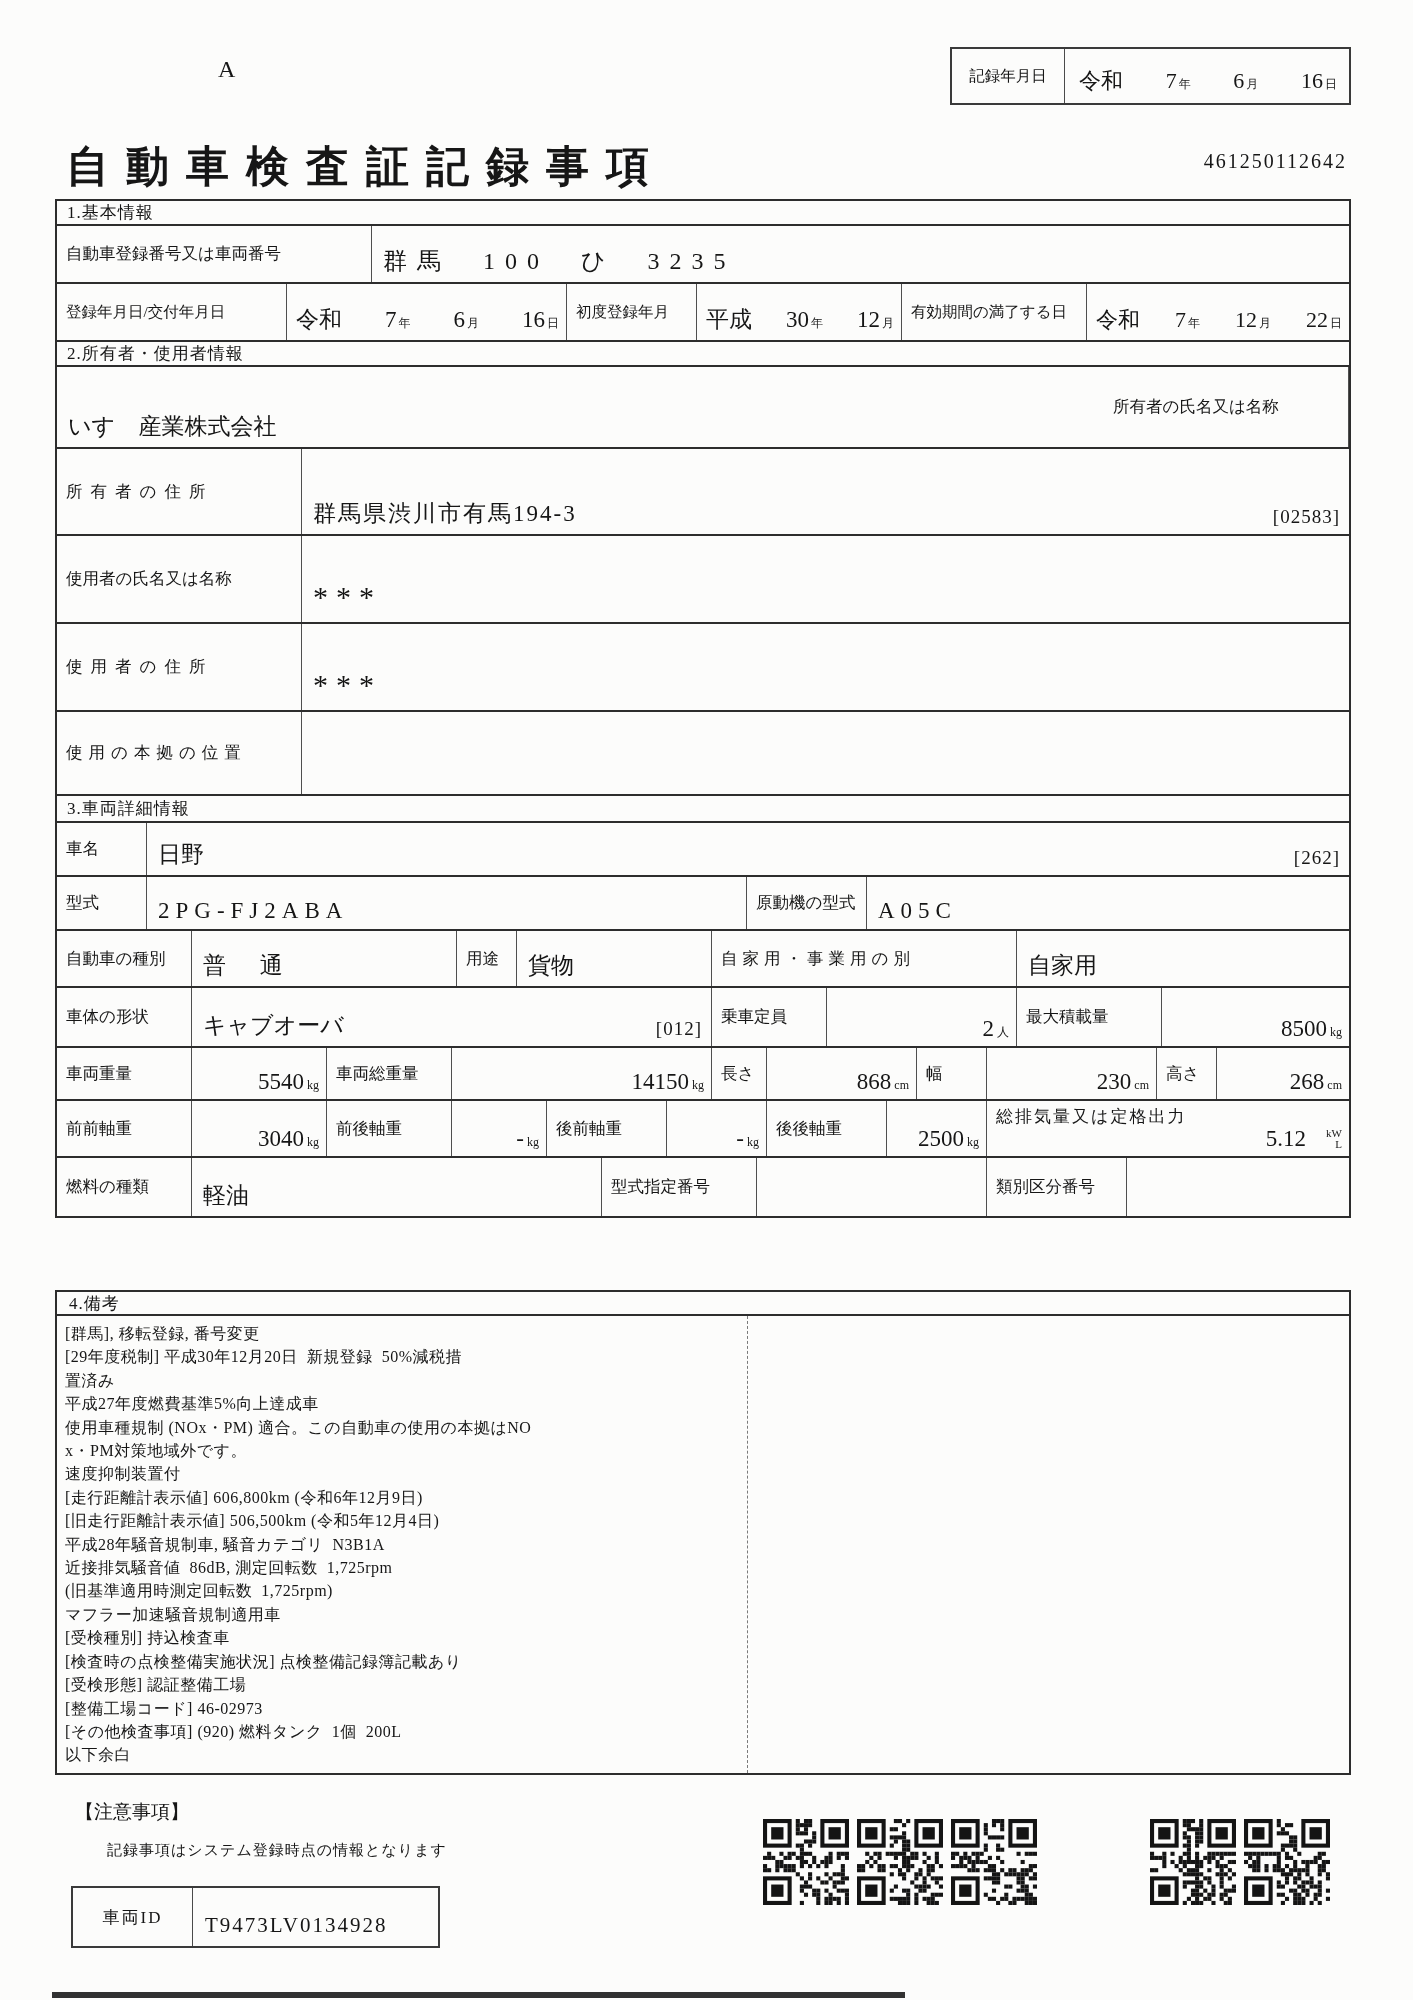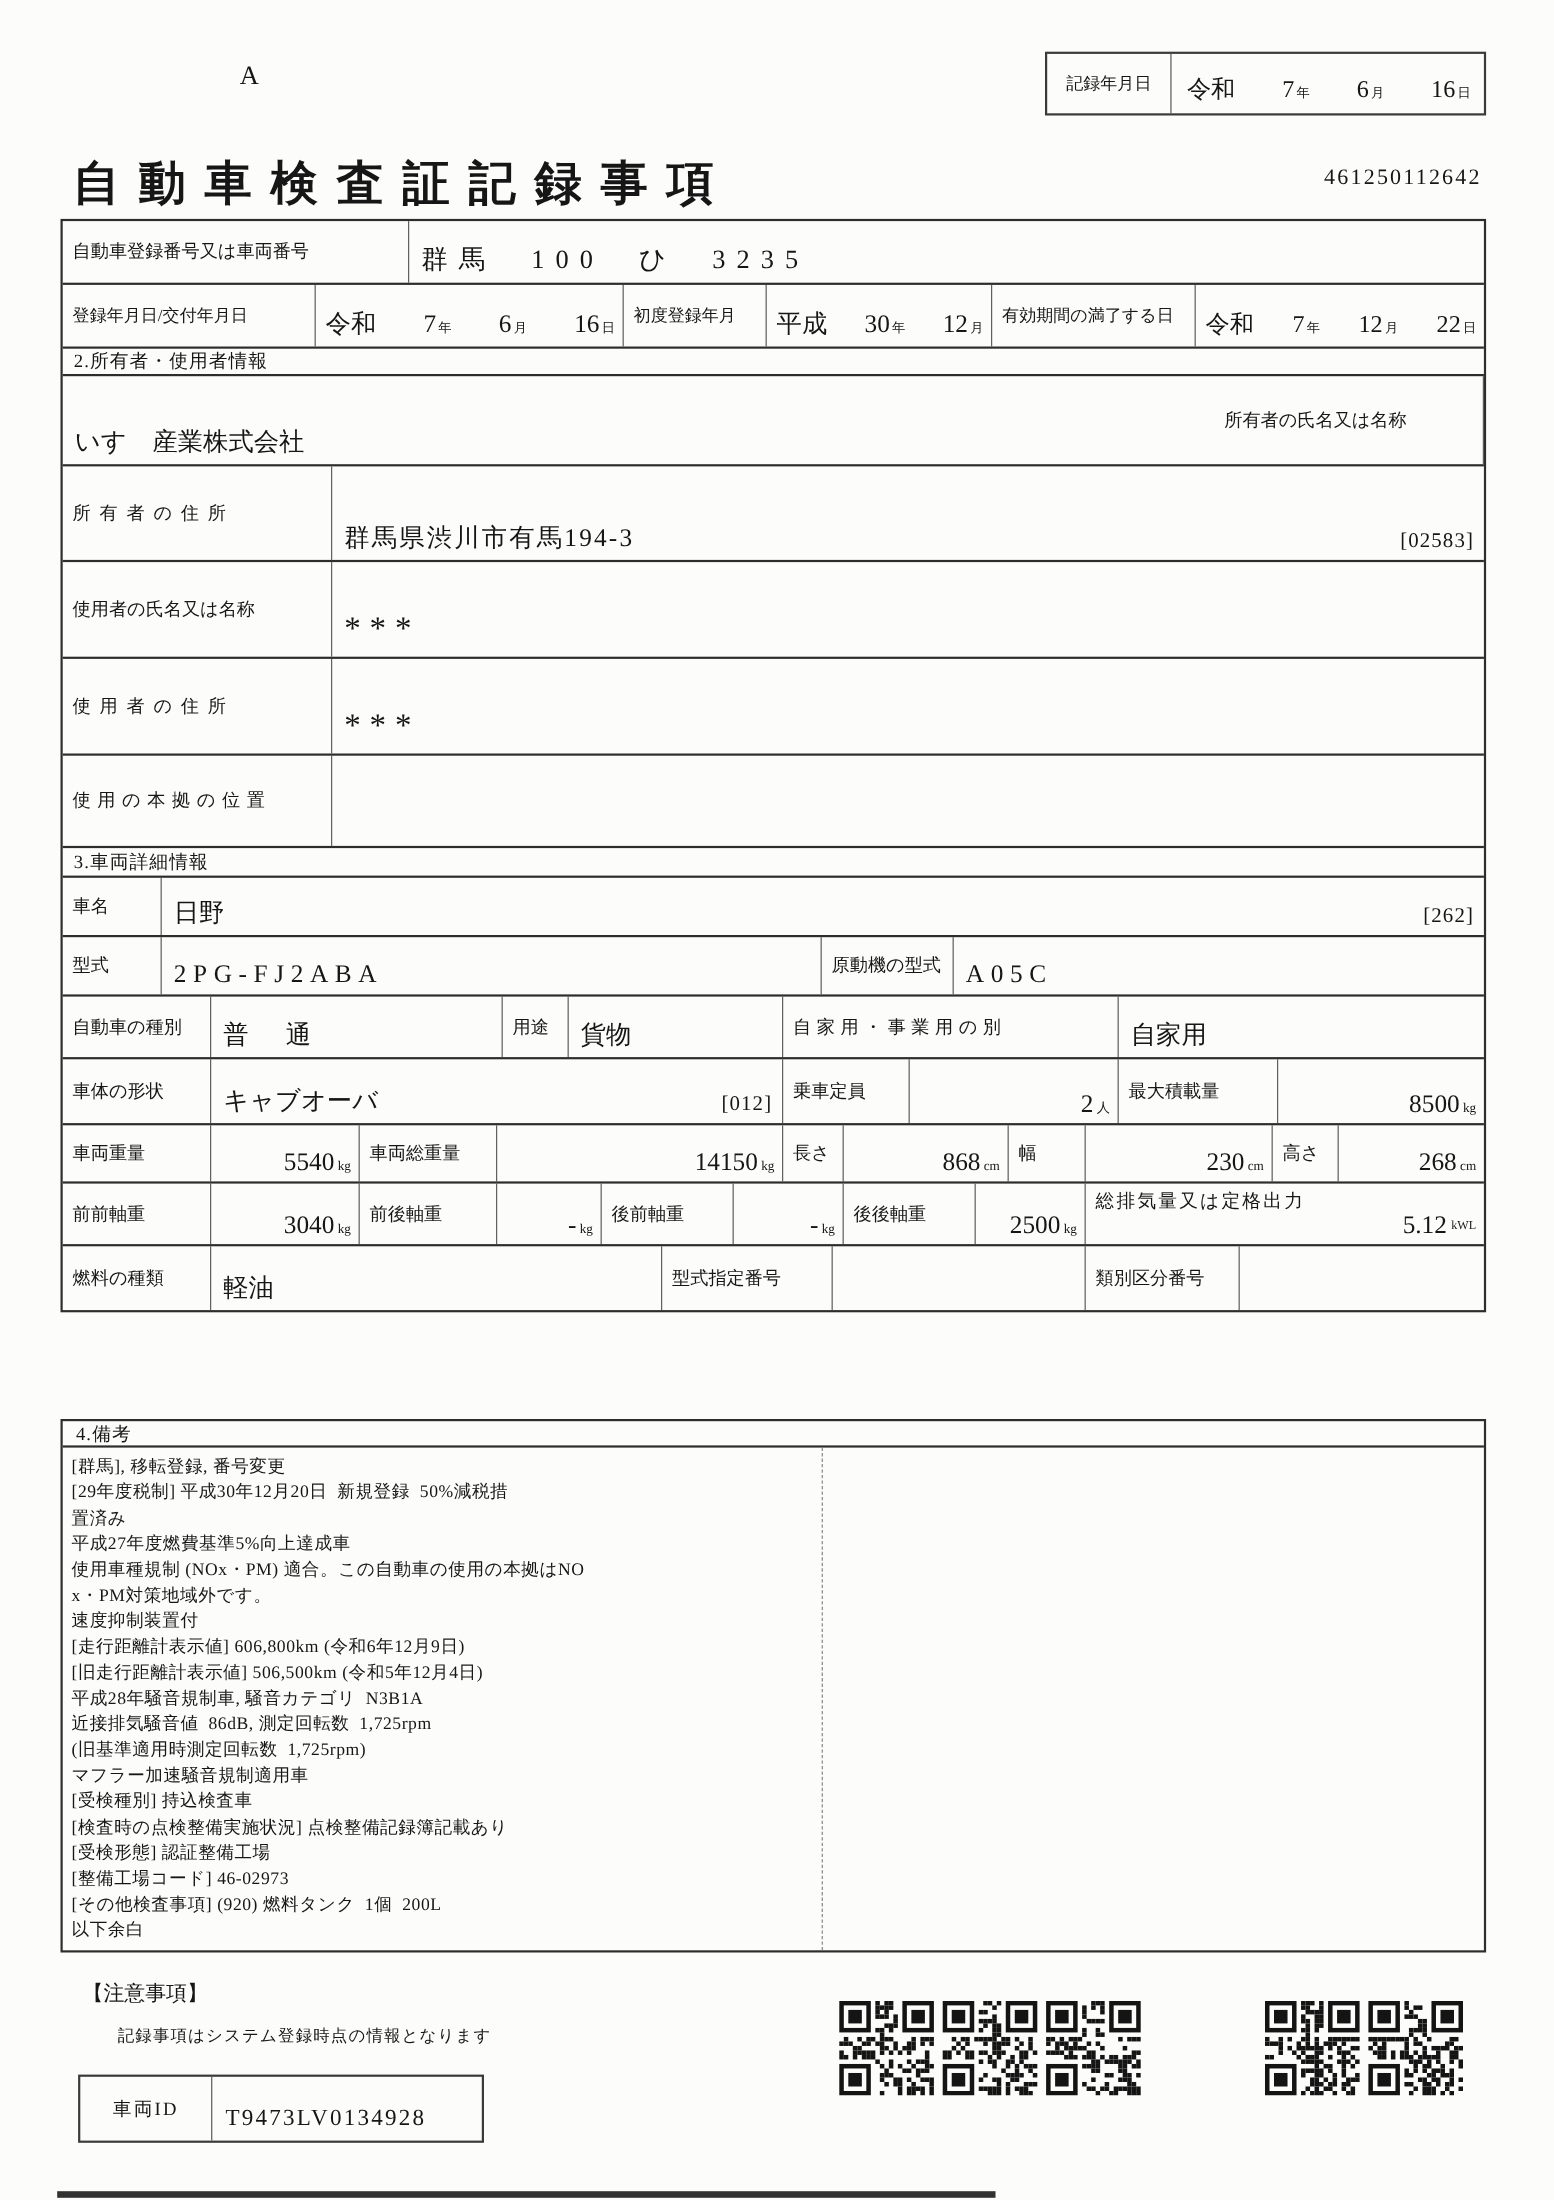--- a/index.html
+++ b/index.html
@@ -32,21 +32,21 @@
   .vB.ast{font-size:30px;letter-spacing:8px;bottom:8px}
   .vB.addr{letter-spacing:2px}
   .codeB{position:absolute;bottom:6px;right:9px;font-size:19px;letter-spacing:1px;white-space:nowrap}
   .numB{position:absolute;bottom:4px;right:7px;font-size:23px;white-space:nowrap}
   .numB .u{font-size:12px;margin-left:3px}
   .dateB{position:absolute;left:9px;right:7px;bottom:5px;display:flex;align-items:baseline;justify-content:space-between;font-size:23px;white-space:nowrap}
   .dateB.sm{font-size:22px}
   .dateB .du,.rval .du{font-size:12px;margin-left:2px}
   .rval .dflex{flex:1;display:flex;align-items:baseline;justify-content:space-between;padding:0 12px 7px 14px;font-size:22px}
   .dispV{position:absolute;bottom:4px;right:7px;font-size:23px;display:flex;align-items:center}
-  .dispV .stack{display:inline-flex;font-size:11px;line-height:11px;margin-left:4px;text-align:right}
+  .dispV .stack{display:inline-flex;flex-direction:column;font-size:11px;line-height:11px;margin-left:20px;text-align:right}
 
   
   .rembox{position:absolute;left:55px;top:1290px;width:1296px;height:485px;border:2px solid #2d2d2d}
   .remband{height:24px;display:flex;align-items:center;padding-left:12px;font-size:17px;border-bottom:2px solid #2d2d2d;letter-spacing:1px}
   .rembody{position:relative;height:457px}
   .remtext{position:absolute;left:8px;top:6px;font-size:16px;line-height:23.4px;white-space:pre;letter-spacing:0.5px}
   .remdiv{position:absolute;left:690px;top:0;bottom:0;border-left:1px dashed #7a7a7a}
 
   
   .notice-h{left:75px;top:1799px;font-size:19px;font-weight:400;font-family:"Liberation Sans","DejaVu Sans",sans-serif}
@@ -74,20 +74,21 @@
         <span><span>16</span><span class="du">日</span></span>
       </span>
     </div>
   </div>
 
   <div class="abs doc-title">自動車検査証記録事項</div>
   <div class="abs doc-number">461250112642</div>
 
   <div class="tbl">
 
+    <div class="band">1.基本情報</div>
 
     <div class="row" style="height:58px">
       <div class="c lblC" style="flex:0 0 315px">自動車登録番号又は車両番号</div>
       <div class="c end">
         <span class="vB big">群馬 100 ひ 3235</span>
       </div>
     </div>
 
 
     <div class="row" style="height:58px">

